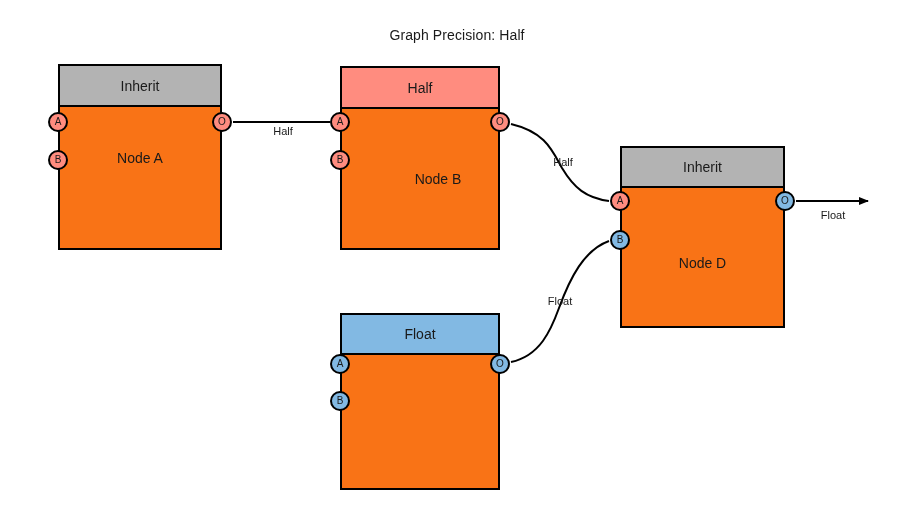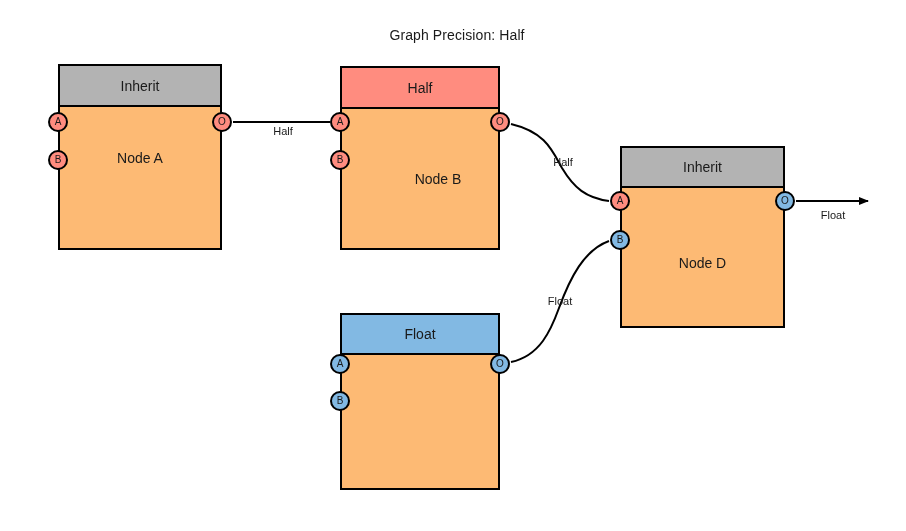--- a/index.html
+++ b/index.html
@@ -7,21 +7,21 @@
     width:906px;height:531px;position:relative;overflow:hidden;
     font-family:"Liberation Sans","DejaVu Sans",sans-serif;
     color:#000000;
   }
   #stage{position:absolute;inset:0;width:906px;height:531px;}
   .svg-layer{position:absolute;left:0;top:0;width:906px;height:531px;}
   .graph-title{
     position:absolute;left:4px;top:27px;width:906px;text-align:center;
     font-size:14px;color:#1a1a1a;letter-spacing:0.1px;
   }
-  .node{position:absolute;box-sizing:border-box;border:2px solid #000;background:#fdba74;}
+  .node{position:absolute;box-sizing:border-box;border:2px solid #000;background:#f97316;}
   .node-header{
     box-sizing:border-box;width:100%;border-bottom:2px solid #000;
     display:flex;align-items:center;justify-content:center;
     font-size:14px;color:#1a1a1a;
   }
   .node-body{
     box-sizing:border-box;width:100%;position:relative;
     display:flex;align-items:center;justify-content:center;
     font-size:14px;color:#1a1a1a;
   }

